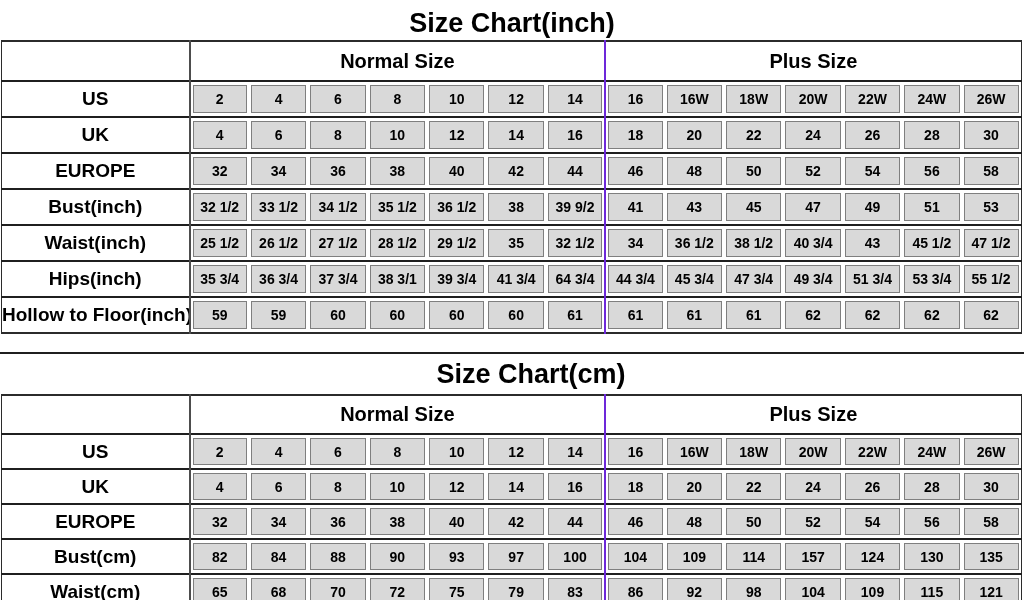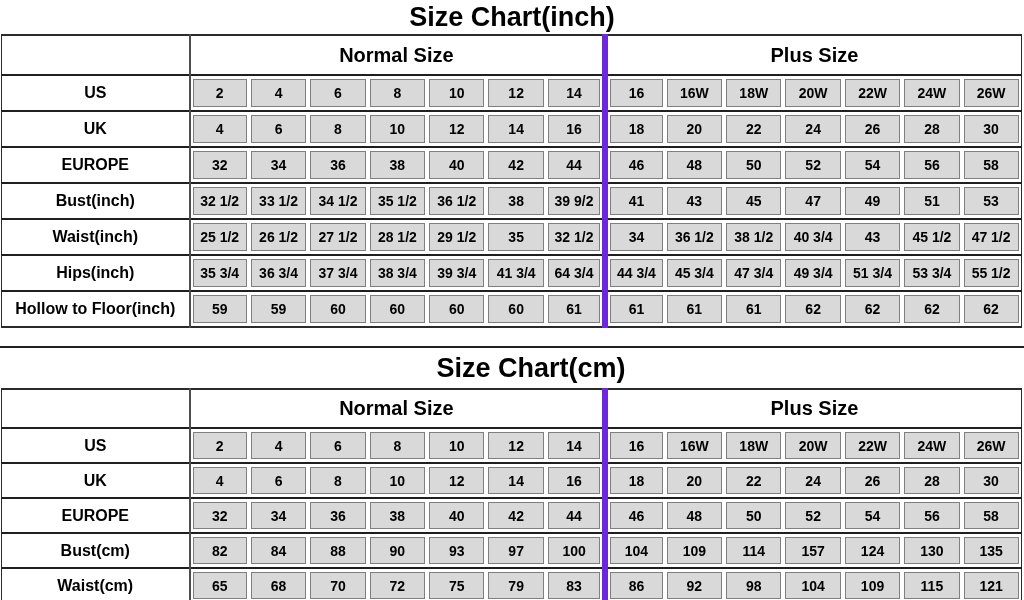--- a/index.html
+++ b/index.html
@@ -17,21 +17,21 @@
     height: 600px;
     position: relative;
   }
   .section-title {
     text-align: center;
     font-size: 27px;
     font-weight: bold;
     letter-spacing: 0px;
     color: #000;
   }
-  .title-inch { padding-top: 1px; height: 33px; line-height: 33px; }
+  .title-inch { padding-top: 7px; height: 33px; line-height: 33px; }
   .title-cm   { height: 40px; line-height: 40px; padding-left: 38px; }
   .section-divider {
     border: 0;
     border-top: 2px solid #1f1f1f;
     margin: 18px 0 0 0;
     width: 1024px;
   }
   table.size-table {
     border-collapse: collapse;
     table-layout: fixed;
@@ -54,26 +54,26 @@
   tr { border-top: 2px solid #1f1f1f; }
   thead tr { border-top: none; }
   .group-header {
     font-size: 20px;
     font-weight: bold;
     background: #ffffff;
     height: 38px;
   }
   .corner-cell { background: #ffffff; }
   .label-cell {
-    font-size: 16px;
+    font-size: 19px;
     font-weight: bold;
     background: #ffffff;
     border-right: 2px solid #4d4d4d;
   }
-  .group-start { border-left: 6px solid #6d28d9; }
+  .group-start { border-left: 2px solid #6d28d9; }
   .data-cell { padding: 2px 1px; }
   .data-cell .box {
     background: #d9d9d9;
     border: 1px solid #7f7f7f;
     margin: 0 1px;
     height: calc(100% - 2px);
     display: flex;
     align-items: center;
     justify-content: center;
     font-size: 14px;
@@ -347,21 +347,21 @@
           <td class="data-cell">
             <div class="box">35 3/4</div>
           </td>
           <td class="data-cell">
             <div class="box">36 3/4</div>
           </td>
           <td class="data-cell">
             <div class="box">37 3/4</div>
           </td>
           <td class="data-cell">
-            <div class="box">38 3/4</div>
+            <div class="box">38 3/1</div>
           </td>
           <td class="data-cell">
             <div class="box">39 3/4</div>
           </td>
           <td class="data-cell">
             <div class="box">41 3/4</div>
           </td>
           <td class="data-cell">
             <div class="box">64 3/4</div>
           </td>

